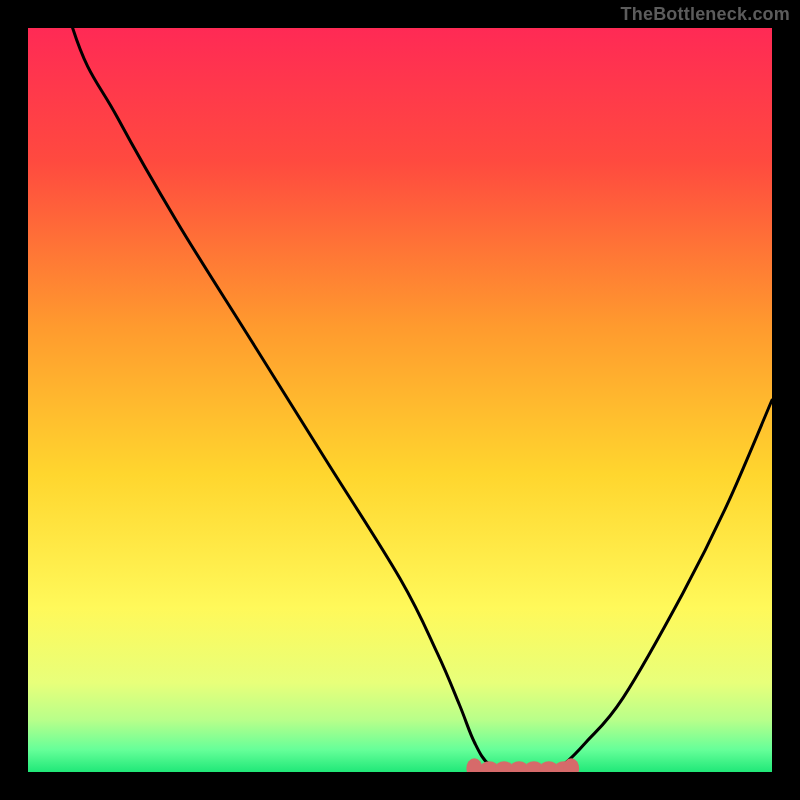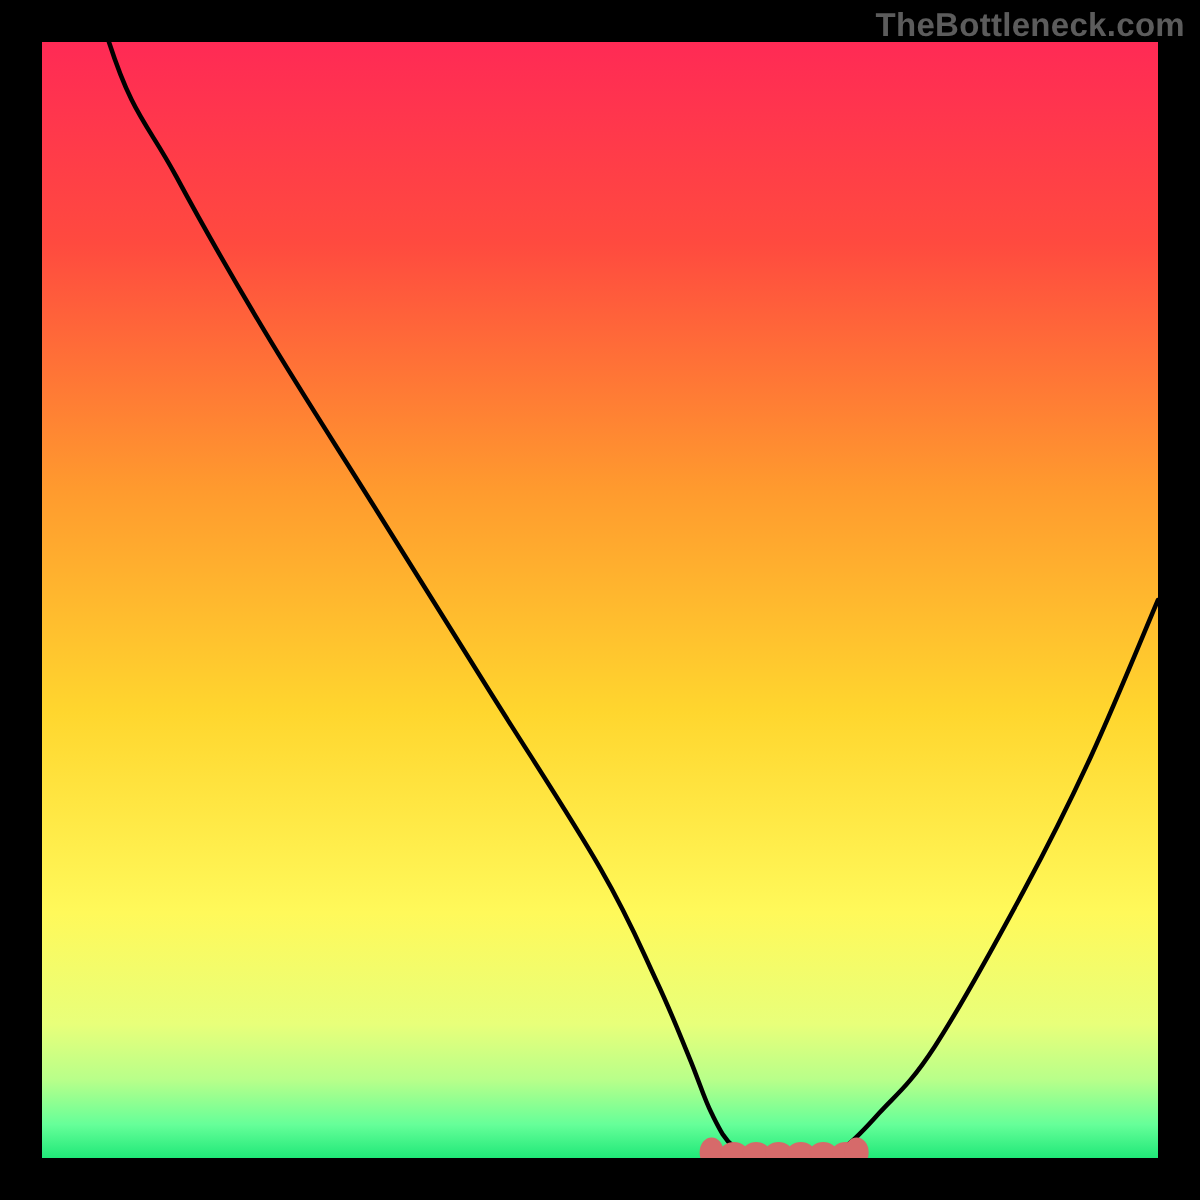--- a/index.html
+++ b/index.html
@@ -38,21 +38,21 @@
     left: 0;
     top: 0;
     width: 744px;
     height: 744px;
   }
   .watermark {
     position: absolute;
     top: 4px;
     right: 10px;
     font-family: Arial, Helvetica, sans-serif;
-    font-size: 22px;
+    font-size: 18px;
     font-weight: 600;
     color: #5c5c5c;
     letter-spacing: 0.2px;
   }
 </style>
 </head>
 <body>
 
 <div class="frame">
   <div class="watermark">TheBottleneck.com</div>

